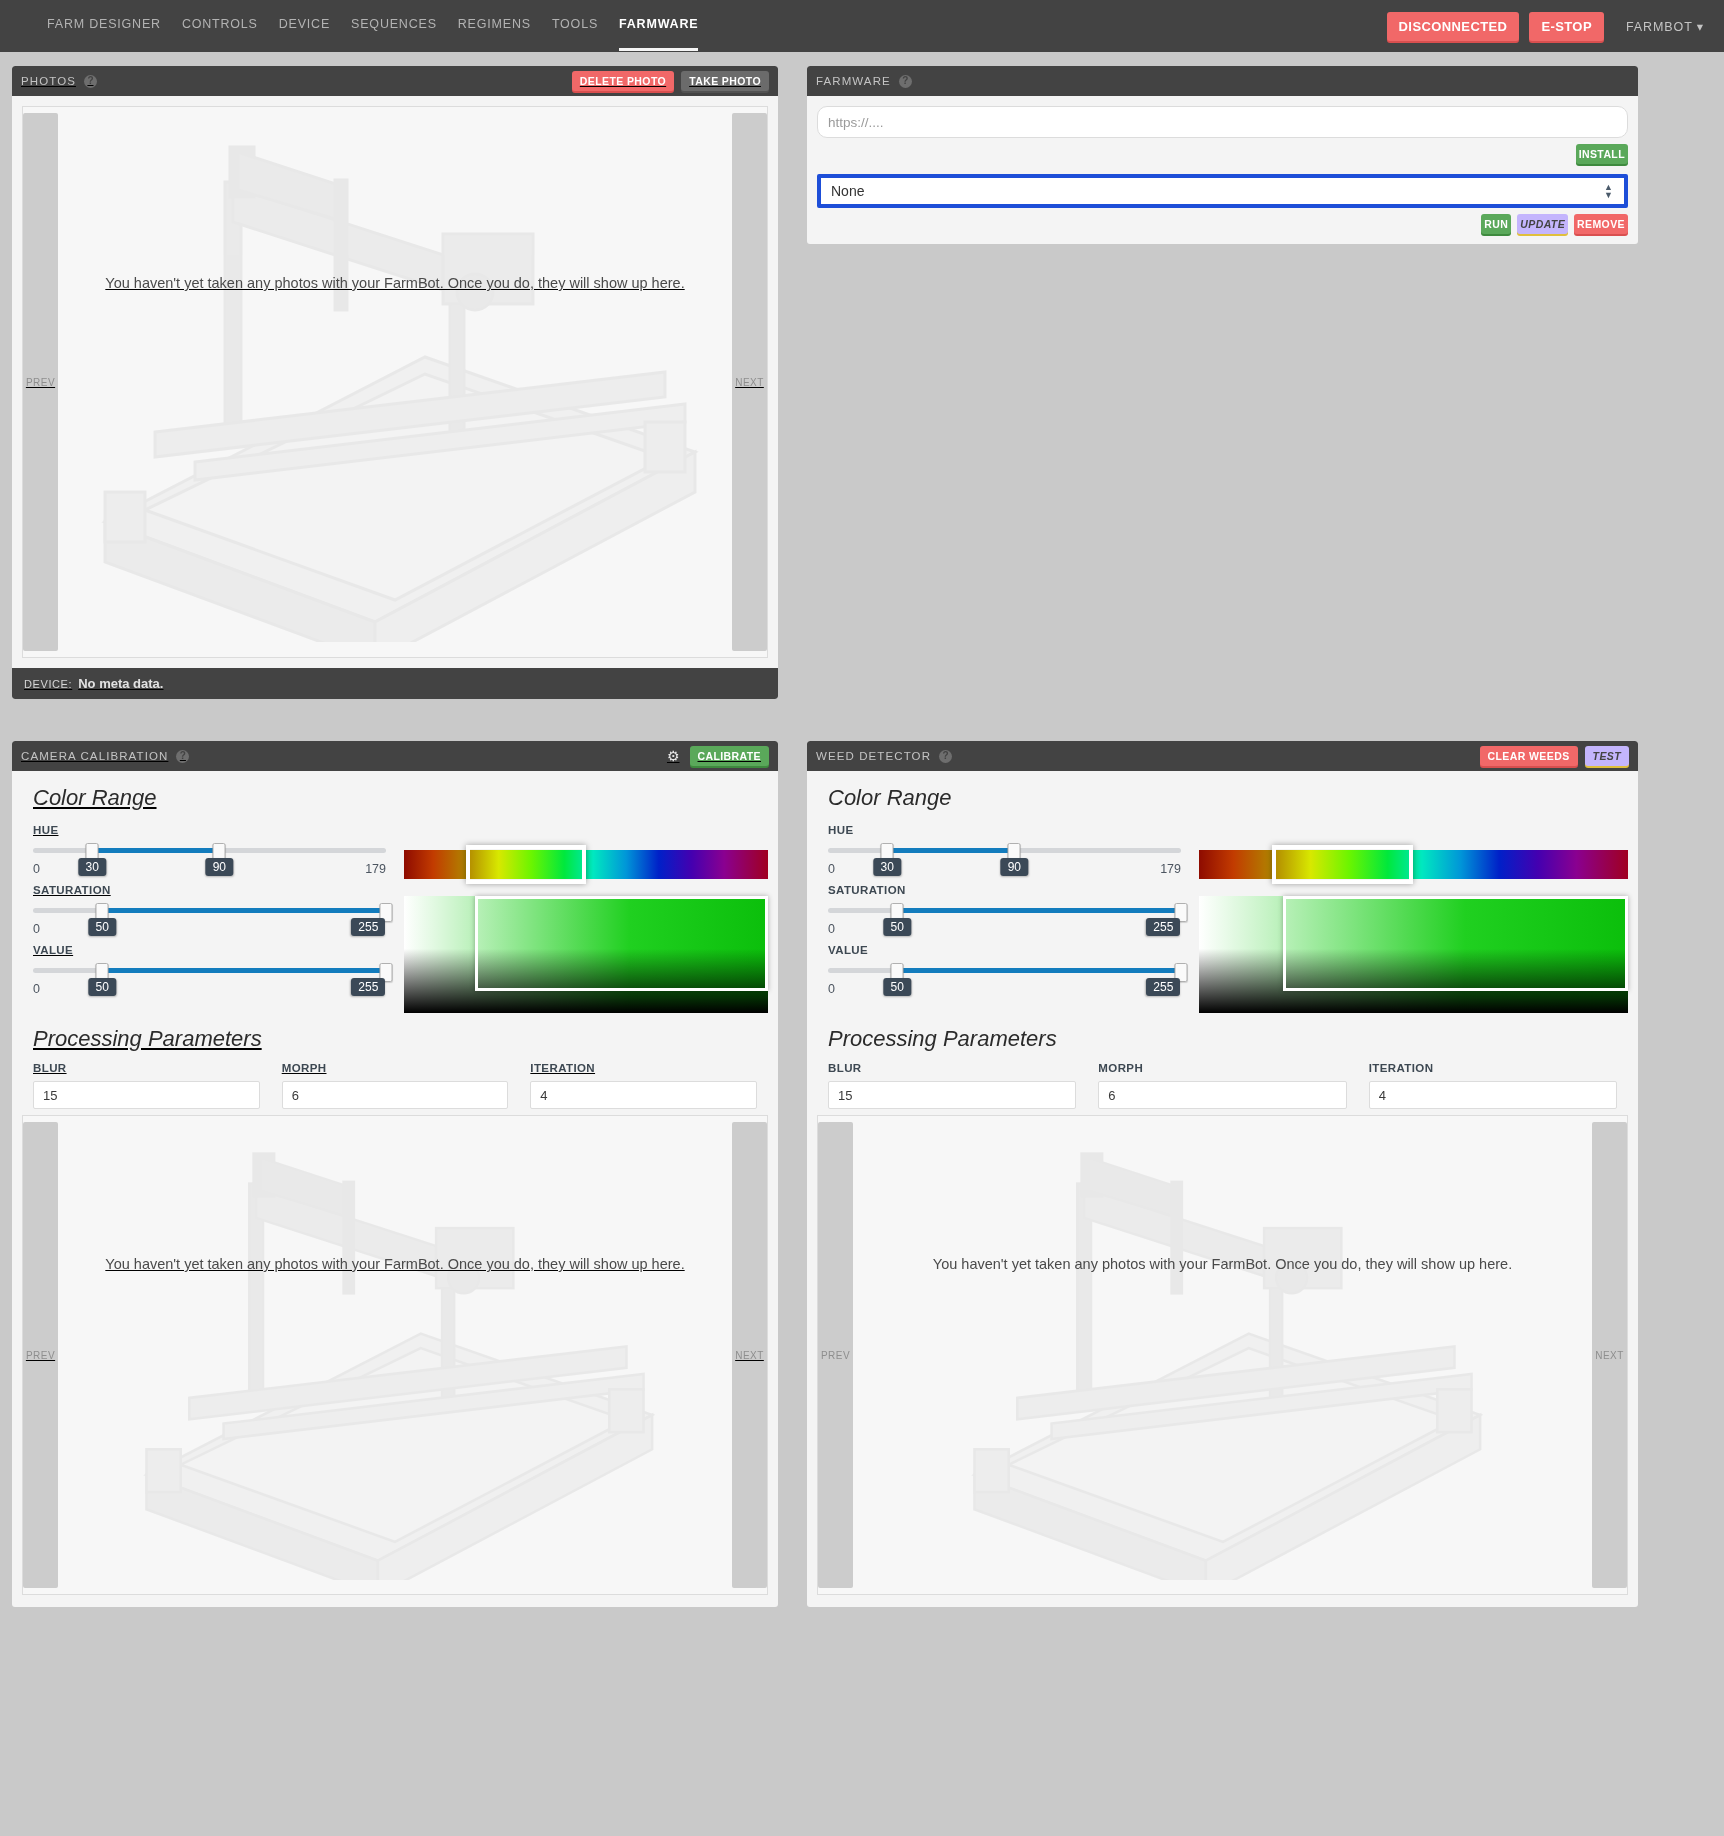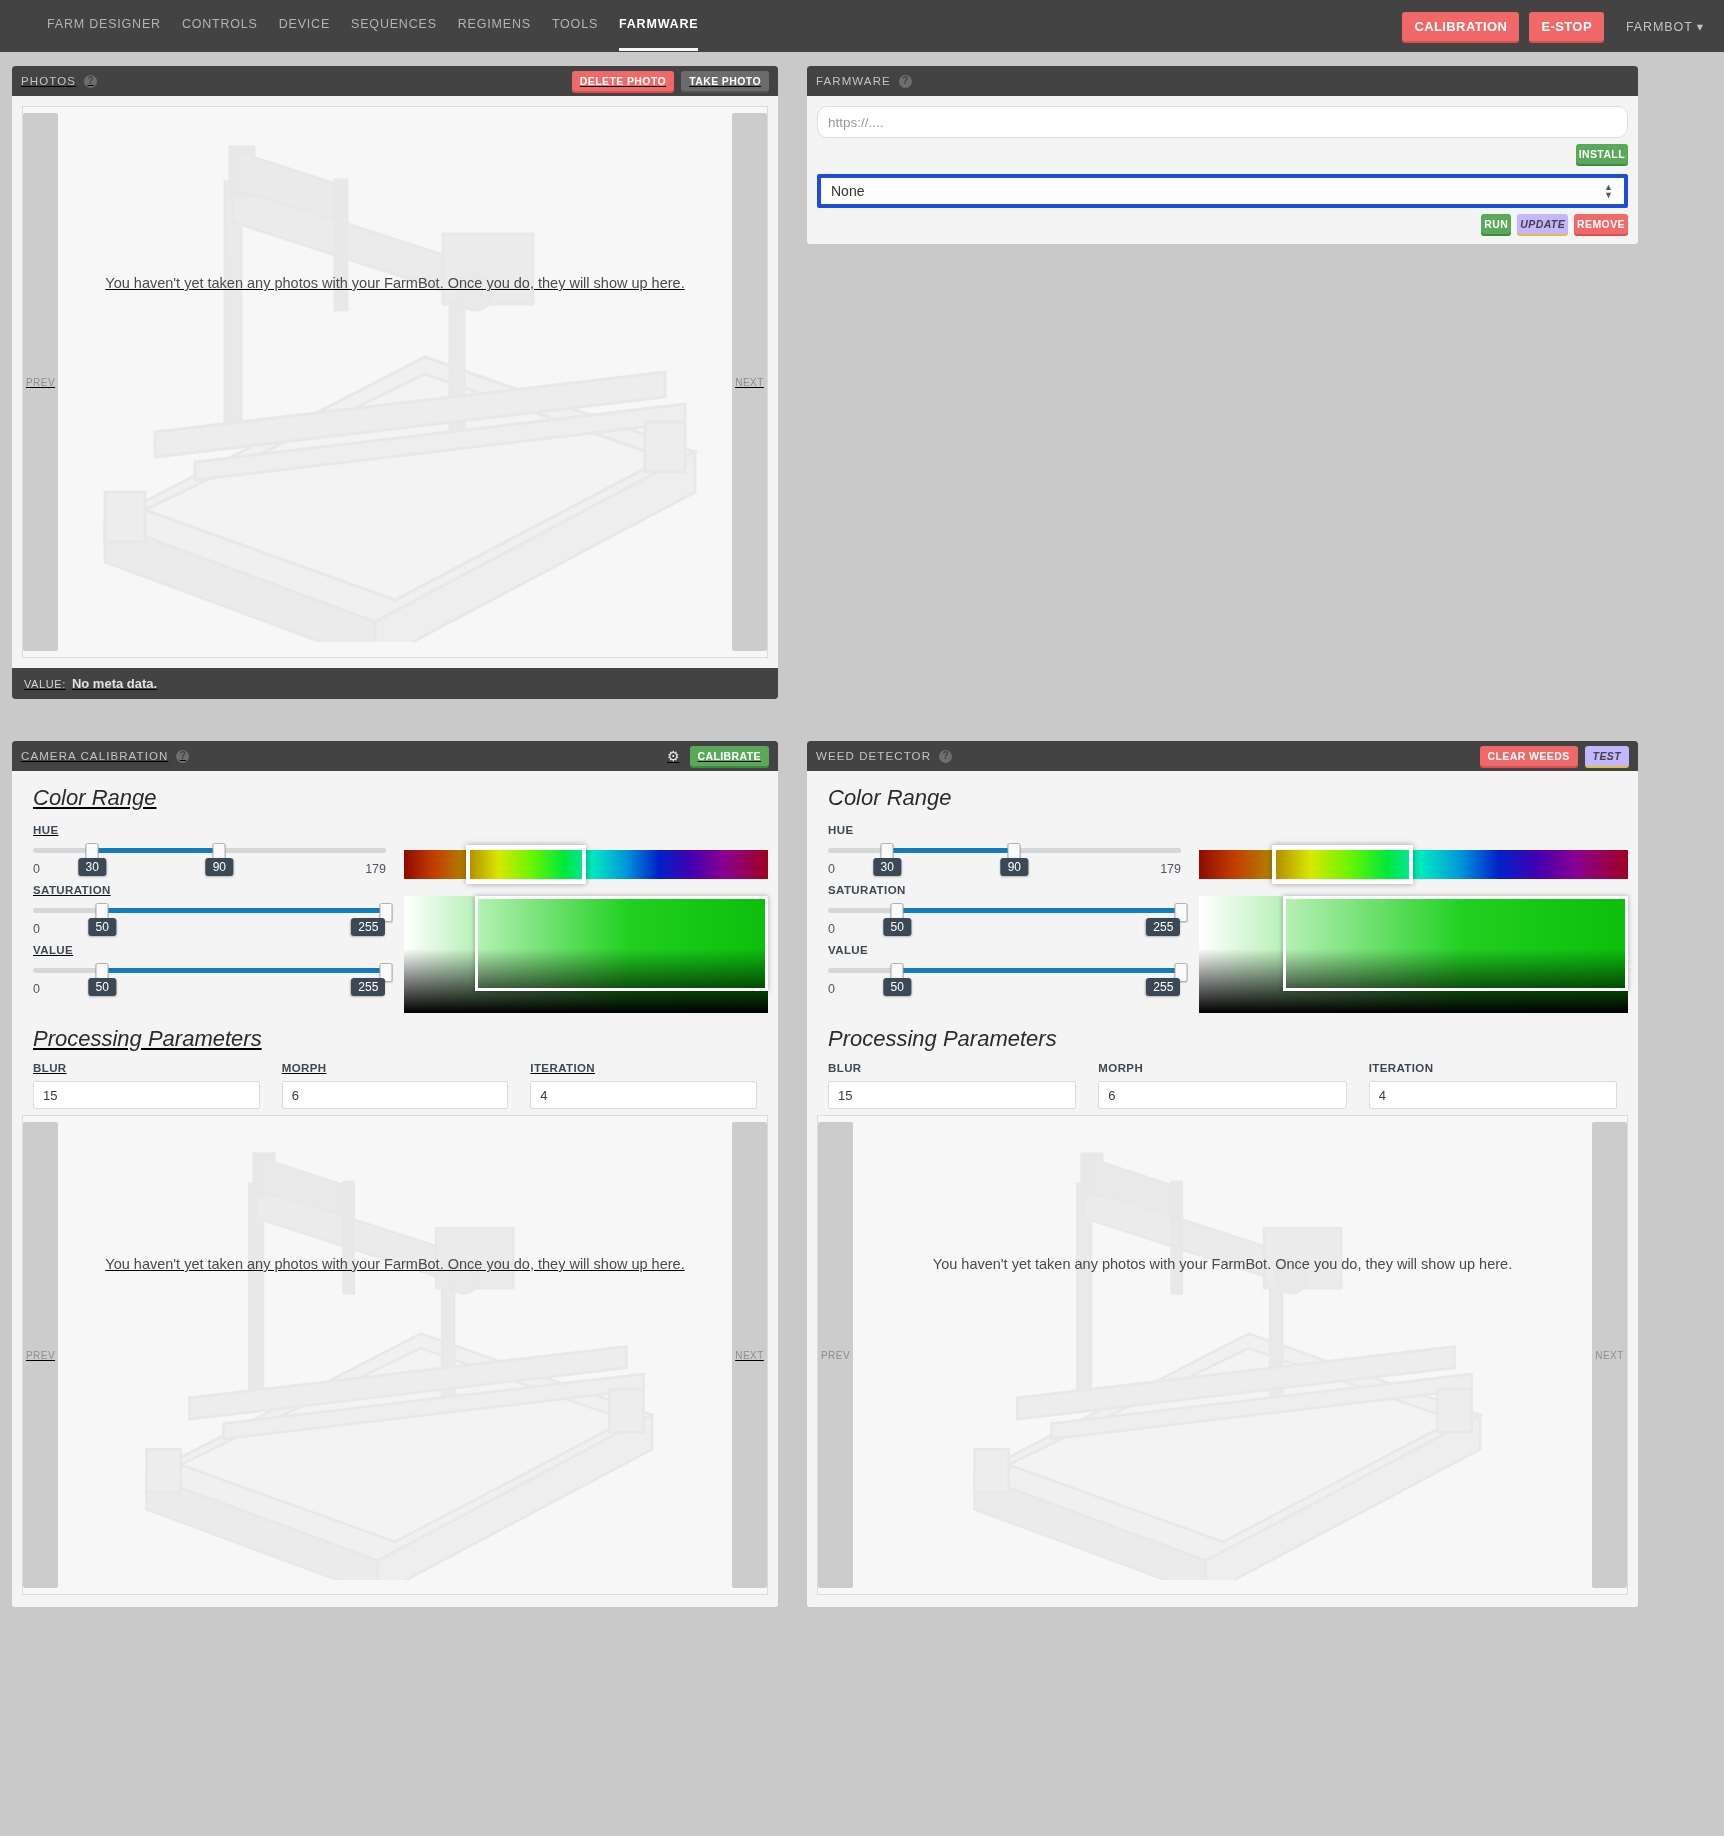--- a/index.html
+++ b/index.html
@@ -231,21 +231,21 @@
   <div class="nav-links">
     <a class="nav-link">FARM DESIGNER</a>
     <a class="nav-link">CONTROLS</a>
     <a class="nav-link">DEVICE</a>
     <a class="nav-link">SEQUENCES</a>
     <a class="nav-link">REGIMENS</a>
     <a class="nav-link">TOOLS</a>
     <a class="nav-link active">FARMWARE</a>
   </div>
   <div class="nav-right">
-    <button class="btn btn-red nav-btn">CALIBRATION</button>
+    <button class="btn btn-red nav-btn">DISCONNECTED</button>
     <button class="btn btn-red nav-btn">E-STOP</button>
     <span class="farmbot-menu">FARMBOT ▾</span>
   </div>
 </div>
 
 <div class="page">
 
   <div class="row">
 
     <div class="col-left">
@@ -284,21 +284,21 @@
                 </g>
               </svg>
               <div class="placeholder-text">You haven't yet taken any photos with your FarmBot. Once you do, they will show up here.</div>
             </div>
             <div class="nav-strip">
               <span>NEXT</span>
             </div>
           </div>
         </div>
         <div class="image-meta">
-          <span class="lbl">VALUE:</span>
+          <span class="lbl">DEVICE:</span>
           <span class="val">No meta data.</span>
         </div>
       </div>
     </div>
 
     <div class="col-right">
       <div class="widget widget-card">
         <div class="widget-header">
           <span class="widget-title">FARMWARE</span>
           <span class="help-icon">?</span>

